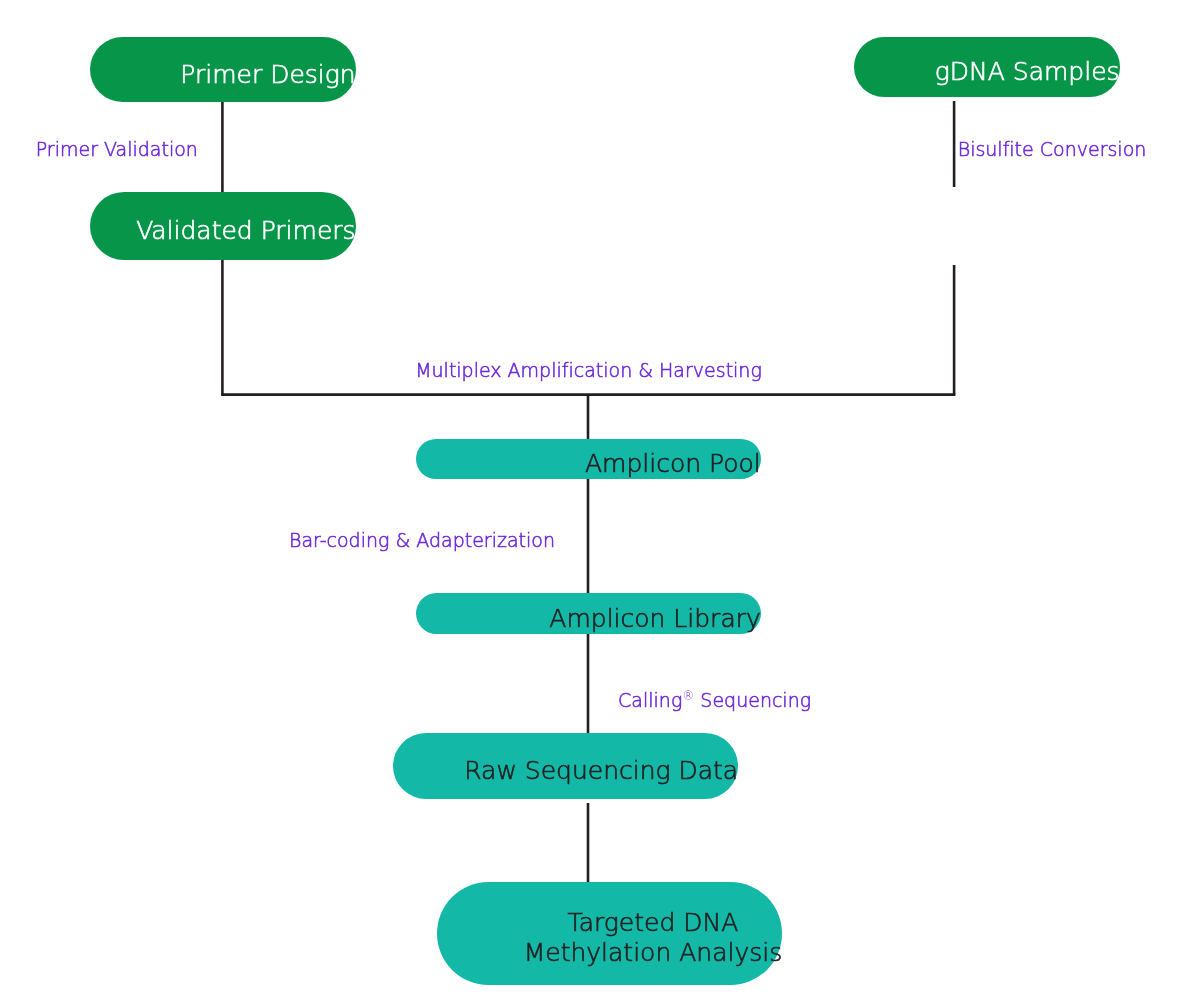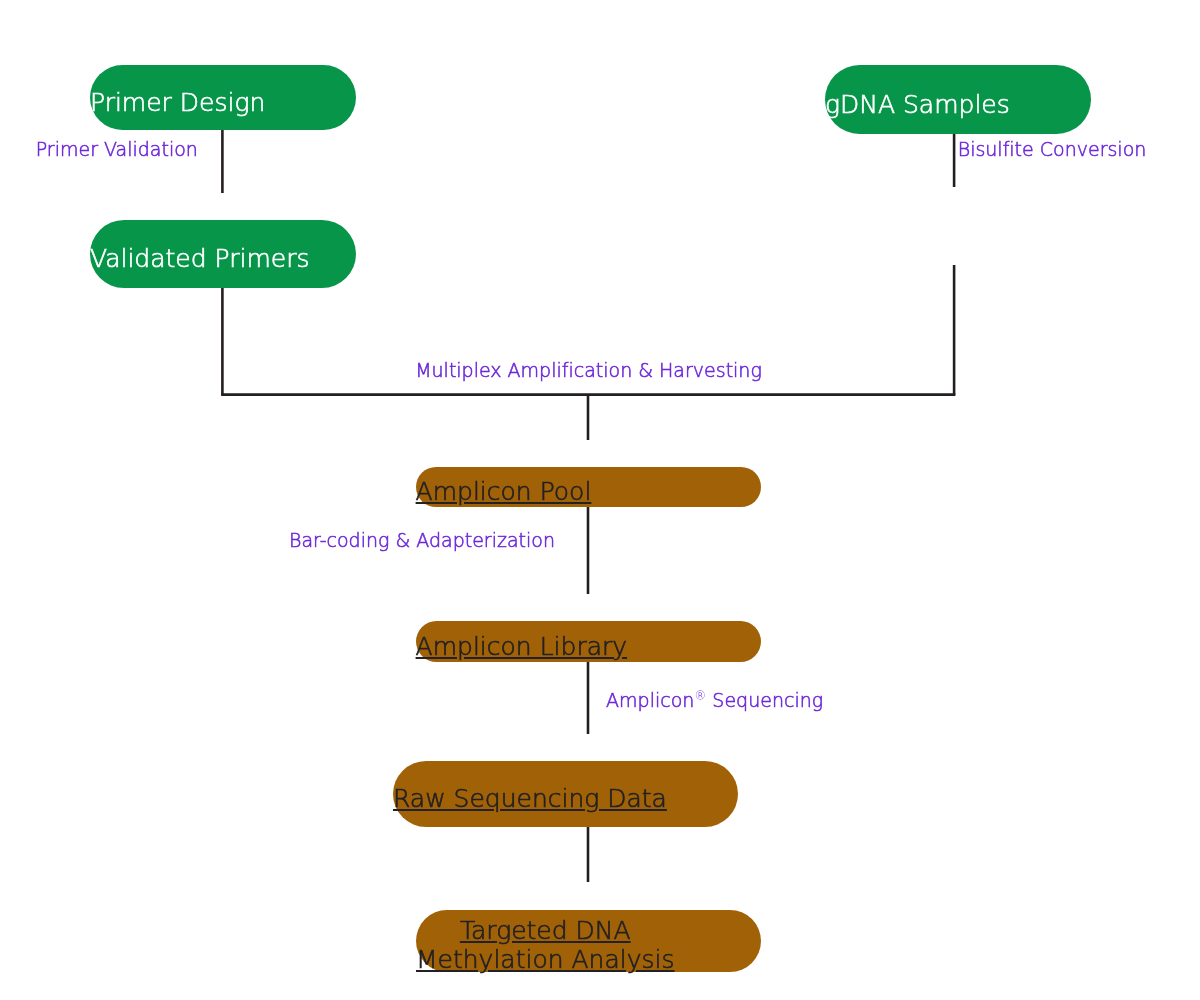--- a/index.html
+++ b/index.html
@@ -4,43 +4,43 @@
 <title>Targeted DNA Methylation Sequencing Workflow</title>
 <style>
   html,body{margin:0;padding:0;}
   body{width:1200px;height:1000px;background:#ffffff;
        font-family:"DejaVu Sans","Liberation Sans",sans-serif;font-weight:300;
        font-variant-ligatures:none;font-feature-settings:"liga" 0,"clig" 0;}
   #stage{position:relative;width:1200px;height:1000px;overflow:hidden;background:#ffffff;
          transform:translateZ(0);}
   #edges{position:absolute;left:0;top:0;width:1200px;height:1000px;}
 
-  .node{position:absolute;display:flex;align-items:center;justify-content:flex-start;
-        text-align:center;box-sizing:border-box;border-radius:999px;margin-top:28px;}
+  .node{position:absolute;display:flex;align-items:center;justify-content:flex-end;
+        text-align:center;box-sizing:border-box;border-radius:999px;}
   .node .lbl{display:block;white-space:pre-line;font-size:25px;line-height:29.5px;
              -webkit-text-stroke:0.65px currentColor;
              transform:translateZ(0);position:relative;top:4.6px;}
   .n-dark{background:#069549;color:#ffffff;}
-  .n-light{background:#a16207;color:#232123;text-decoration:underline;}
+  .n-light{background:#14b8a6;color:#232123;}
 
   .edge-label{position:absolute;color:#6d28d9;white-space:nowrap;
               font-size:19px;line-height:1;-webkit-text-stroke:0.55px currentColor;
               transform:translate(-50%,-50%) translateZ(0);}
   .edge-label .sup{font-size:12px;vertical-align:super;line-height:0;
                    position:relative;top:0.5px;-webkit-text-stroke:0px currentColor;}
 
   
   #node-primer-design                    {left:90px;   top:37.4px;  width:265.6px; height:64.9px;}
   #node-validated-primers                {left:90px;   top:191.6px; width:265.6px; height:68.6px;}
-  #node-gdna-samples                     {left:825px;top:37.4px;  width:265.6px; height:69px;}
+  #node-gdna-samples                     {left:854px;top:37.4px;  width:265.6px; height:60px;}
   #node-bisulfite-converted-samples      {left:820.8px;top:186.2px; width:265.6px; height:79.6px;}
   #node-amplicon-pool                    {left:415.6px;top:439px;   width:345.2px; height:40.4px;}
   #node-amplicon-library                 {left:415.6px;top:593.4px; width:345.2px; height:40.8px;}
   #node-raw-sequencing-data              {left:393px;top:733.4px; width:345.2px; height:66px;}
-  #node-targeted-dna-methylation-analysis{left:416px;top:881.8px; width:345.2px; height:62px;}
+  #node-targeted-dna-methylation-analysis{left:437px;top:881.8px; width:345.2px; height:103px;}
 
   
   #label-primer-validation                  {left:116.8px; top:149px;}
   #label-bisulfite-conversion               {left:1052px;top:149.1px;}
   #label-multiplex-amplification-harvesting {left:588.5px; top:370px;}
   #label-bar-coding-adapterization          {left:422px;   top:540px;}
   #label-illumina-sequencing                {left:714.6px; top:700.2px;}
   #label-alignment-methylation-calling      {left:402.1px; top:840.9px;}
 </style>
 </head>
@@ -93,16 +93,16 @@
   </div>
 
   <div class="edge-label" id="label-primer-validation">Primer Validation</div>
 
   <div class="edge-label" id="label-bisulfite-conversion">Bisulfite Conversion</div>
 
   <div class="edge-label" id="label-multiplex-amplification-harvesting">Multiplex Amplification &amp; Harvesting</div>
 
   <div class="edge-label" id="label-bar-coding-adapterization">Bar-coding &amp; Adapterization</div>
 
-  <div class="edge-label" id="label-illumina-sequencing"><span>Amplicon</span><span class="sup">®</span><span> Sequencing</span></div>
+  <div class="edge-label" id="label-illumina-sequencing"><span>Calling</span><span class="sup">®</span><span> Sequencing</span></div>
 
 
 </div>
 
 </body></html>

